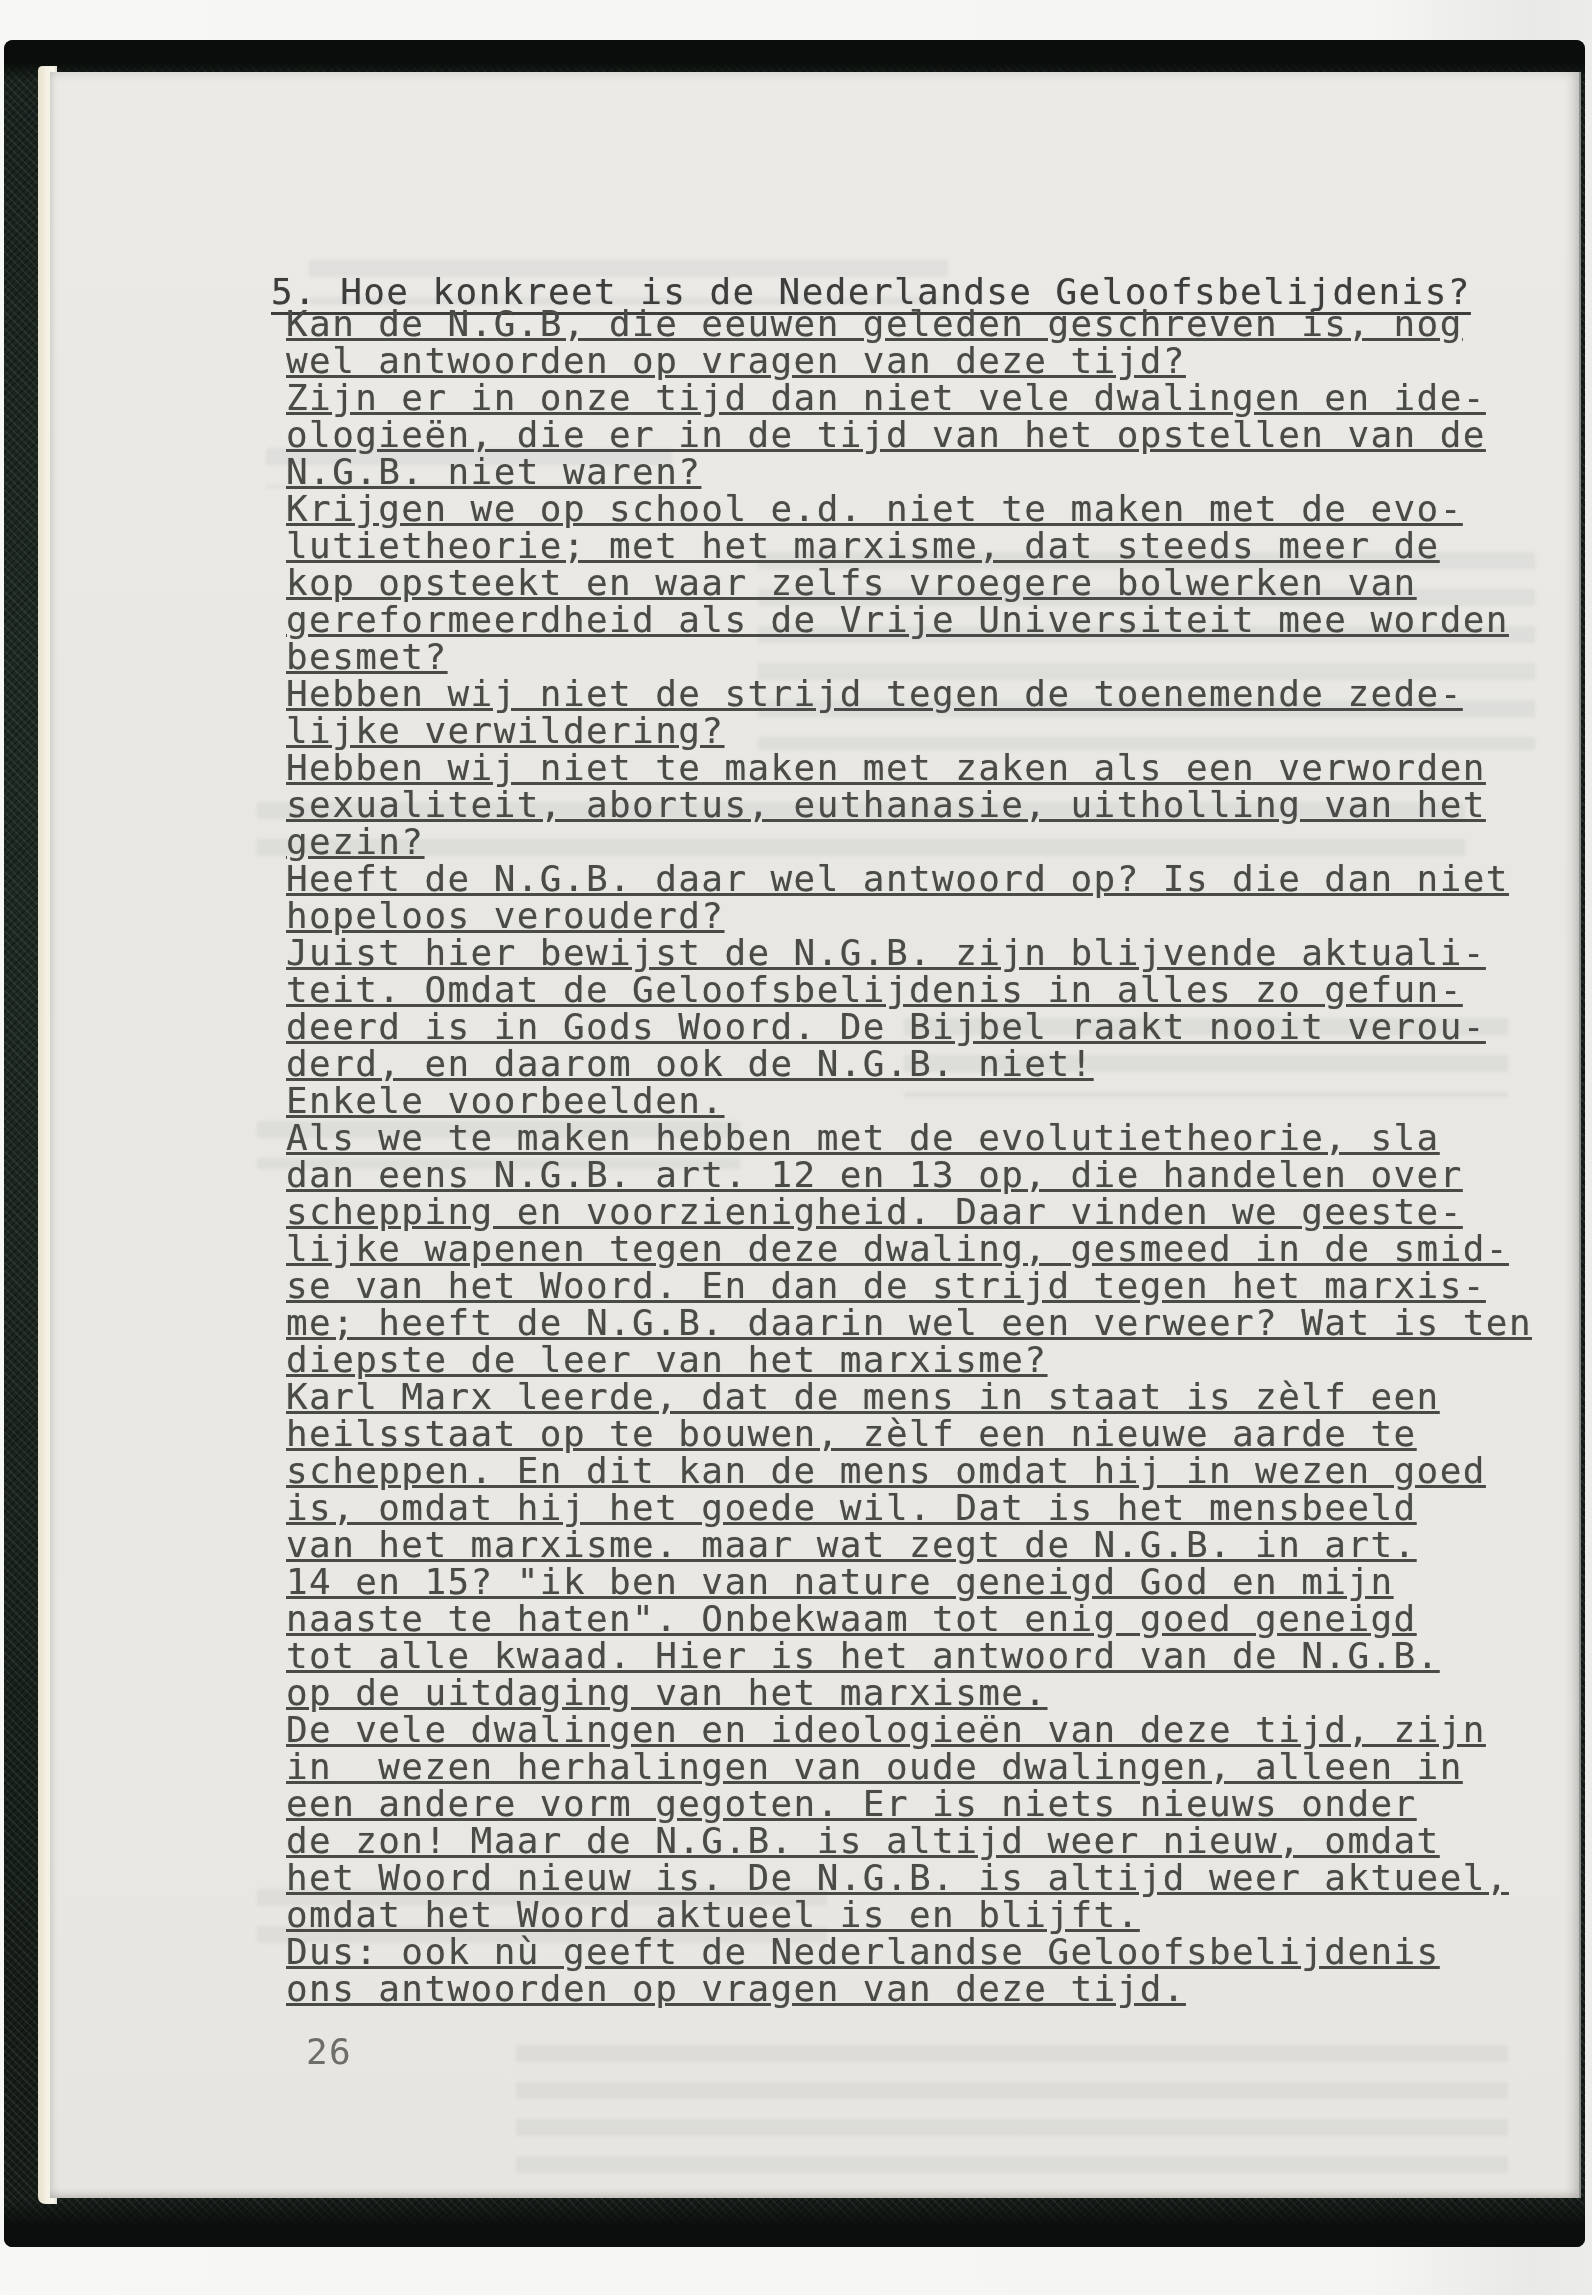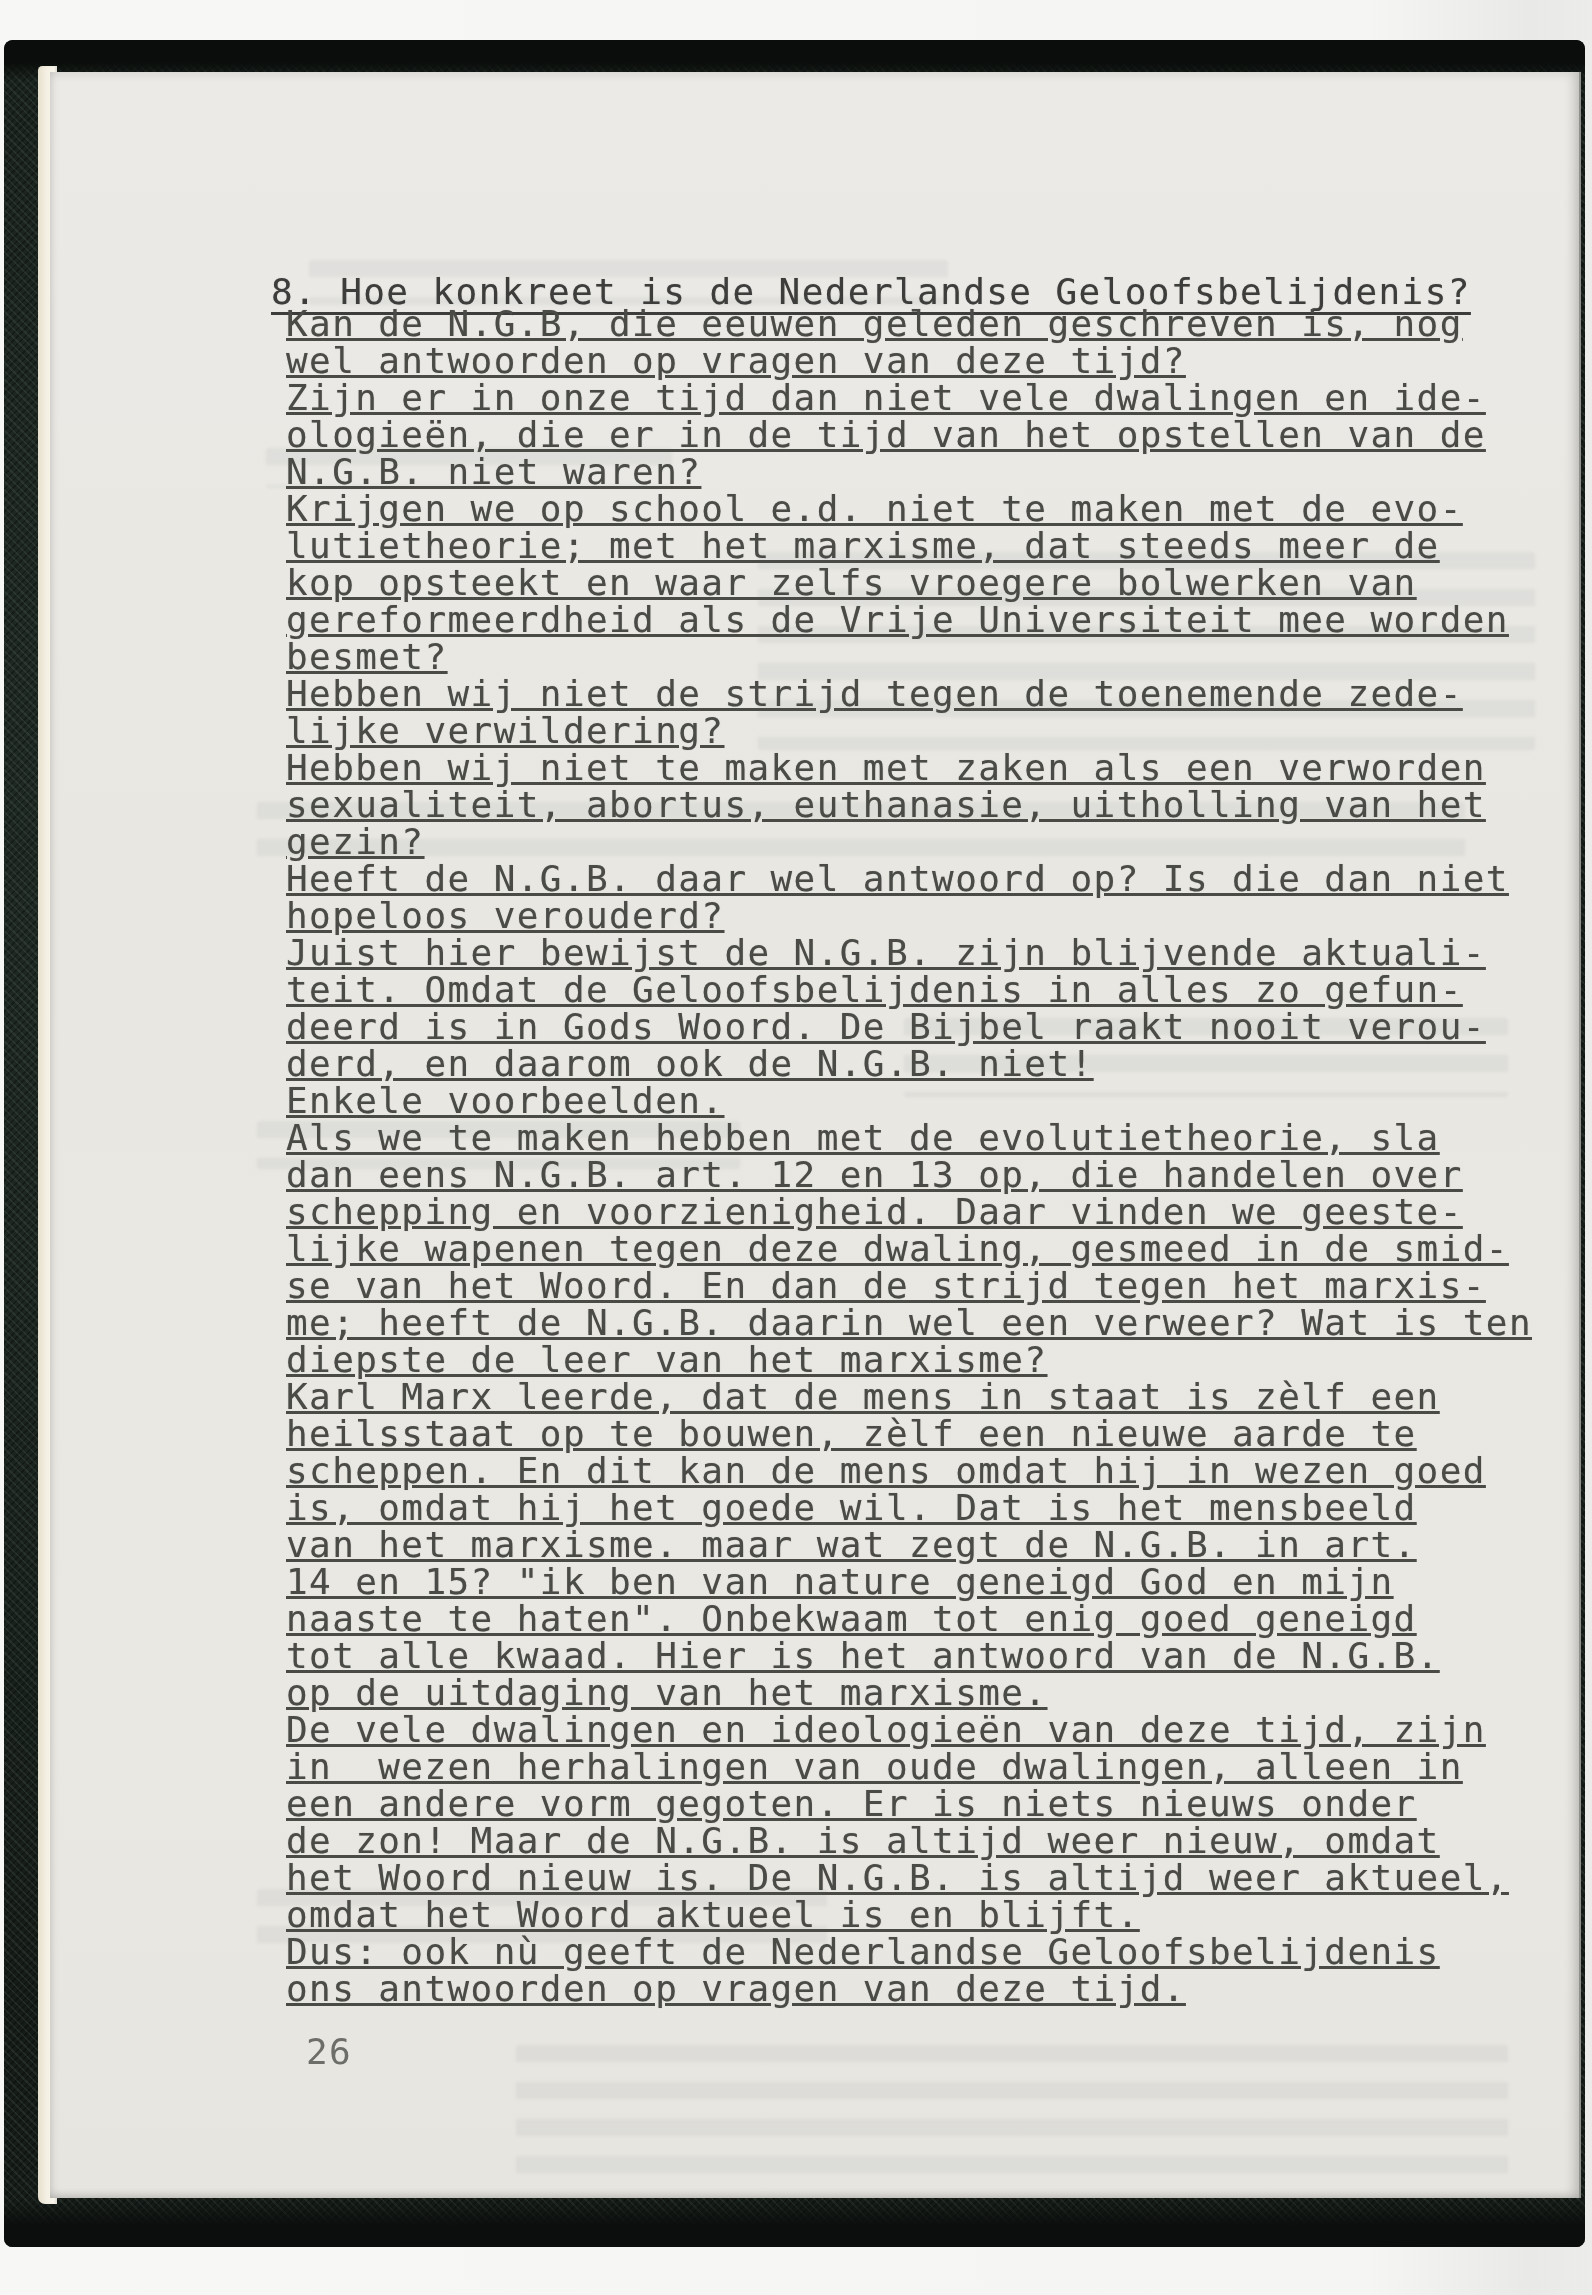--- a/index.html
+++ b/index.html
@@ -89,21 +89,21 @@
 <div class="page">
   <div class="ghost g1"></div>
   <div class="ghost g2"></div>
   <div class="ghost g3"></div>
   <div class="ghost g4"></div>
   <div class="ghost g5"></div>
   <div class="ghost g6"></div>
   <div class="ghost g7"></div>
   <div class="ghost g8"></div>
 
-  <div class="title">8. Hoe konkreet is de Nederlandse Geloofsbelijdenis?</div>
+  <div class="title">5. Hoe konkreet is de Nederlandse Geloofsbelijdenis?</div>
   <div class="body-text">Kan de N.G.B, die eeuwen geleden geschreven is, nog
 wel antwoorden op vragen van deze tijd?
 Zijn er in onze tijd dan niet vele dwalingen en ide-
 ologieën, die er in de tijd van het opstellen van de
 N.G.B. niet waren?
 Krijgen we op school e.d. niet te maken met de evo-
 lutietheorie; met het marxisme, dat steeds meer de
 kop opsteekt en waar zelfs vroegere bolwerken van
 gereformeerdheid als de Vrije Universiteit mee worden
 besmet?

